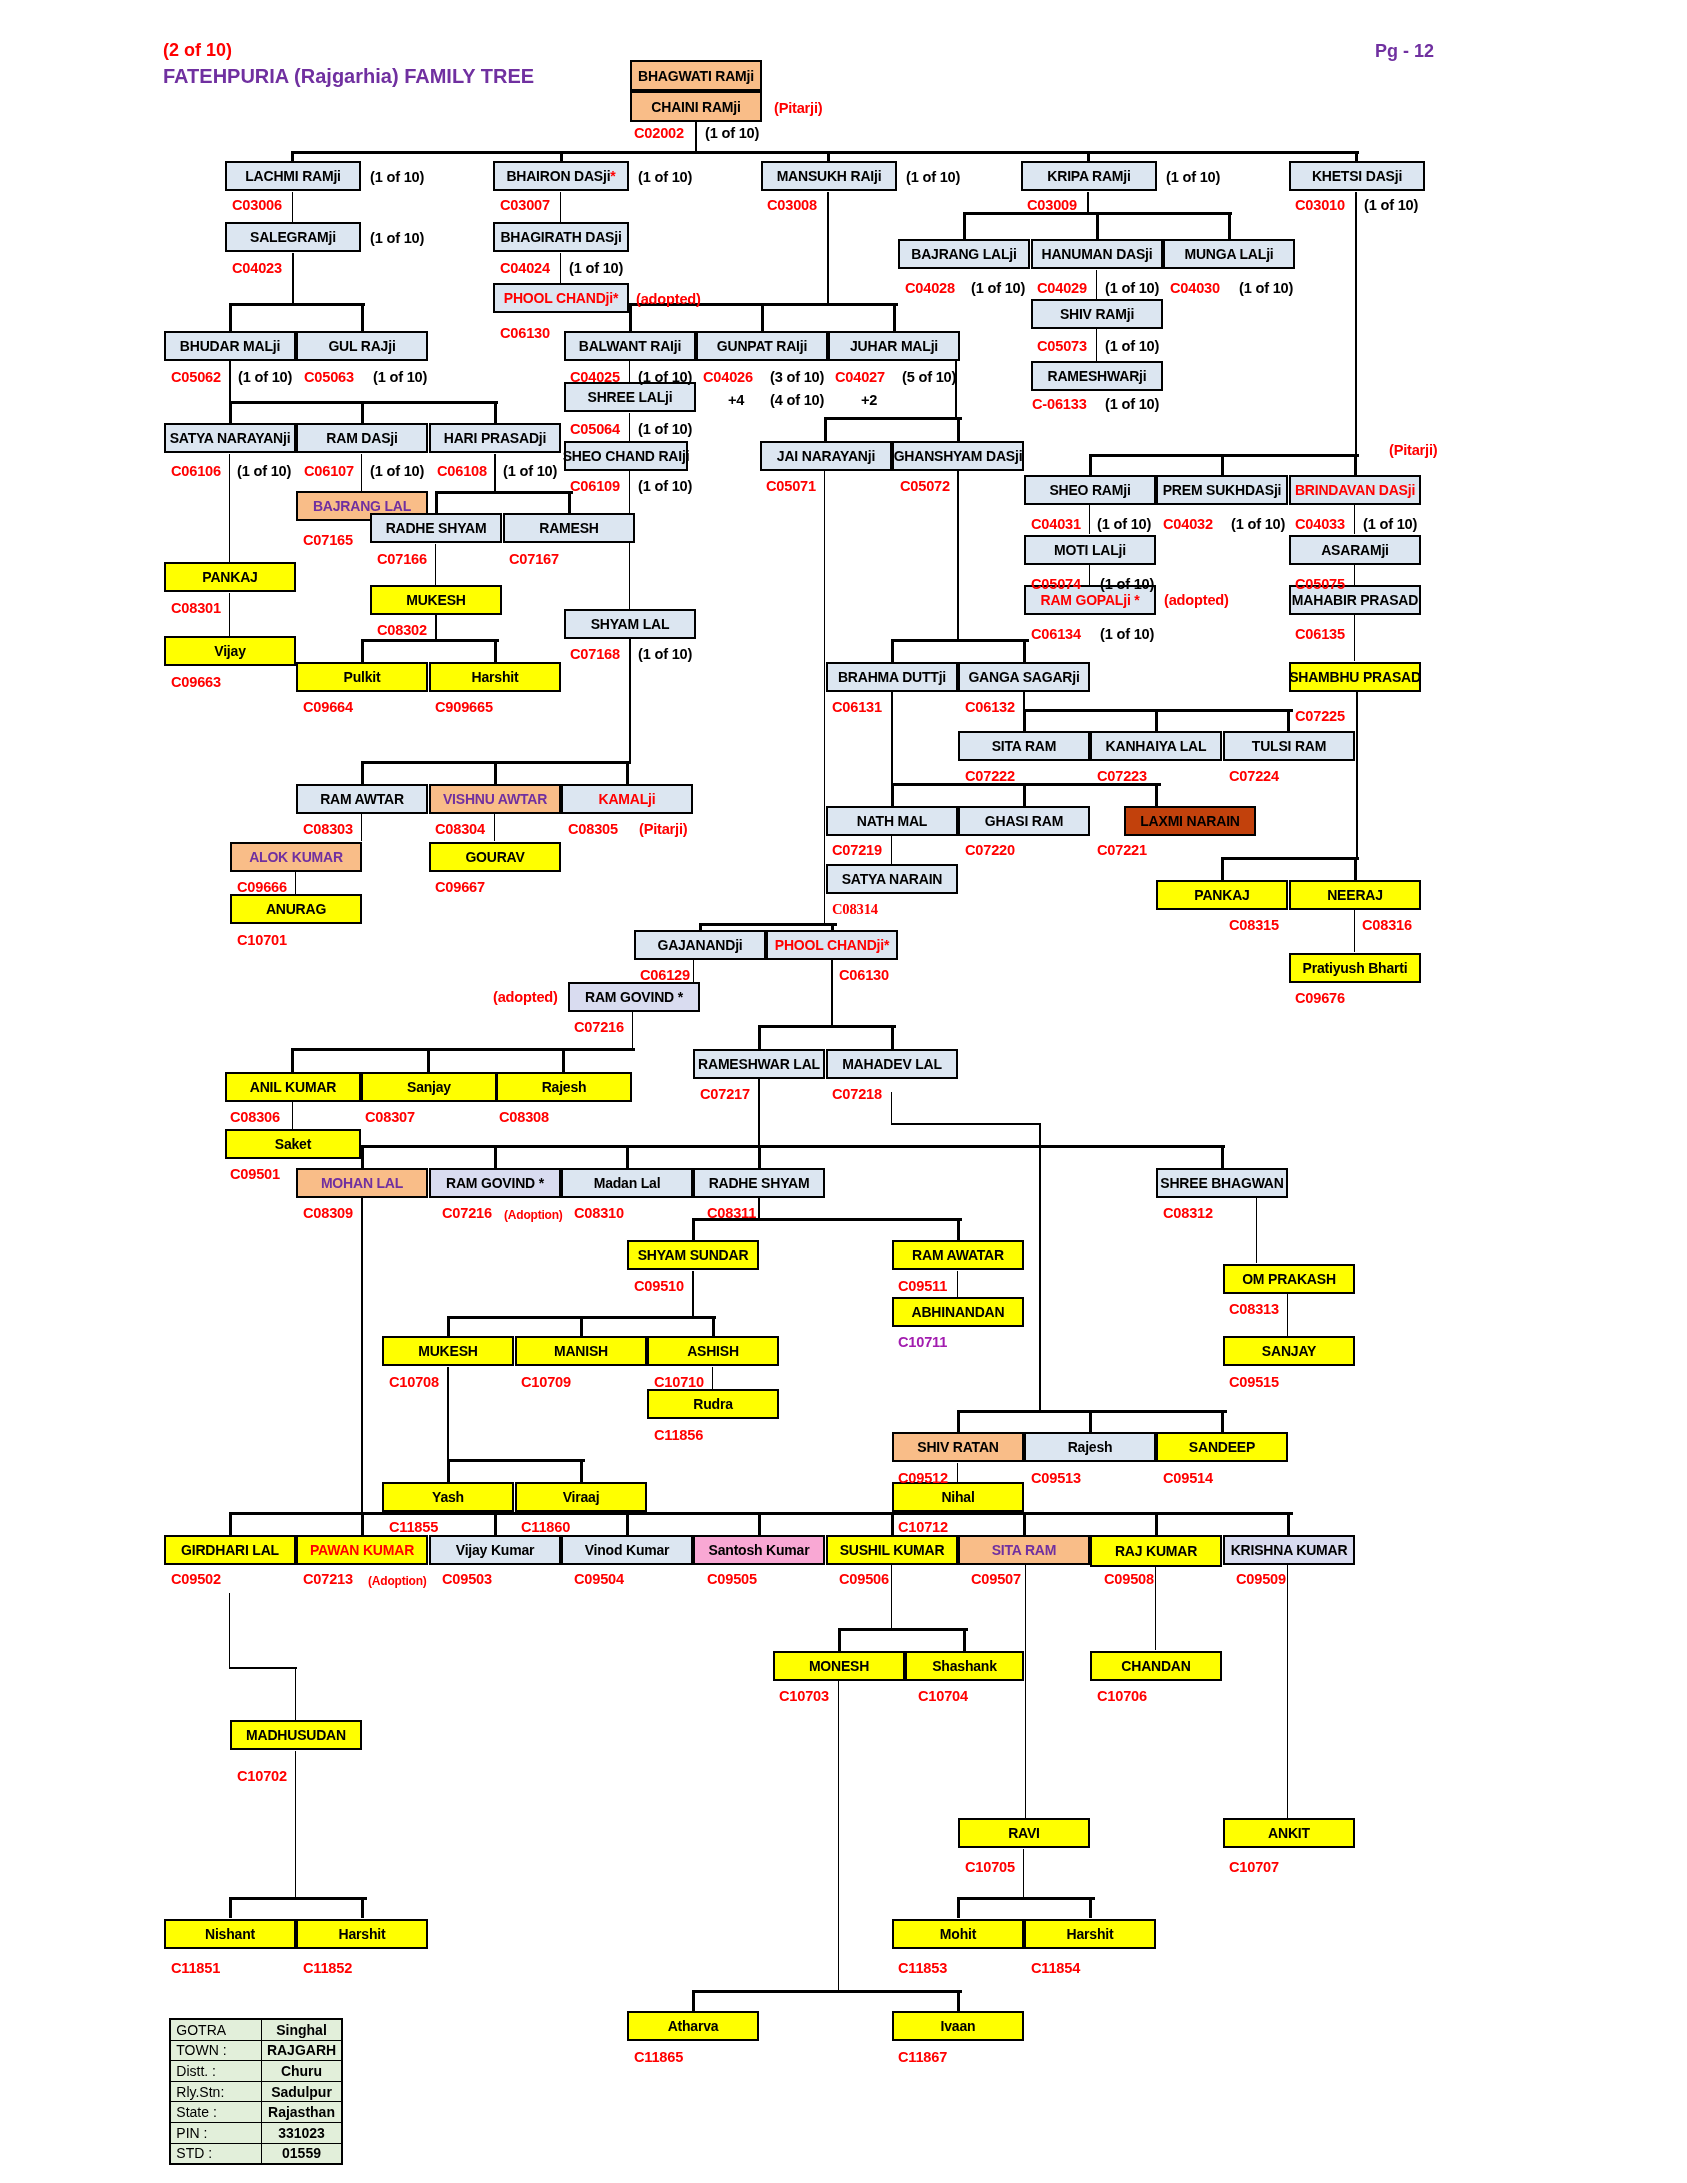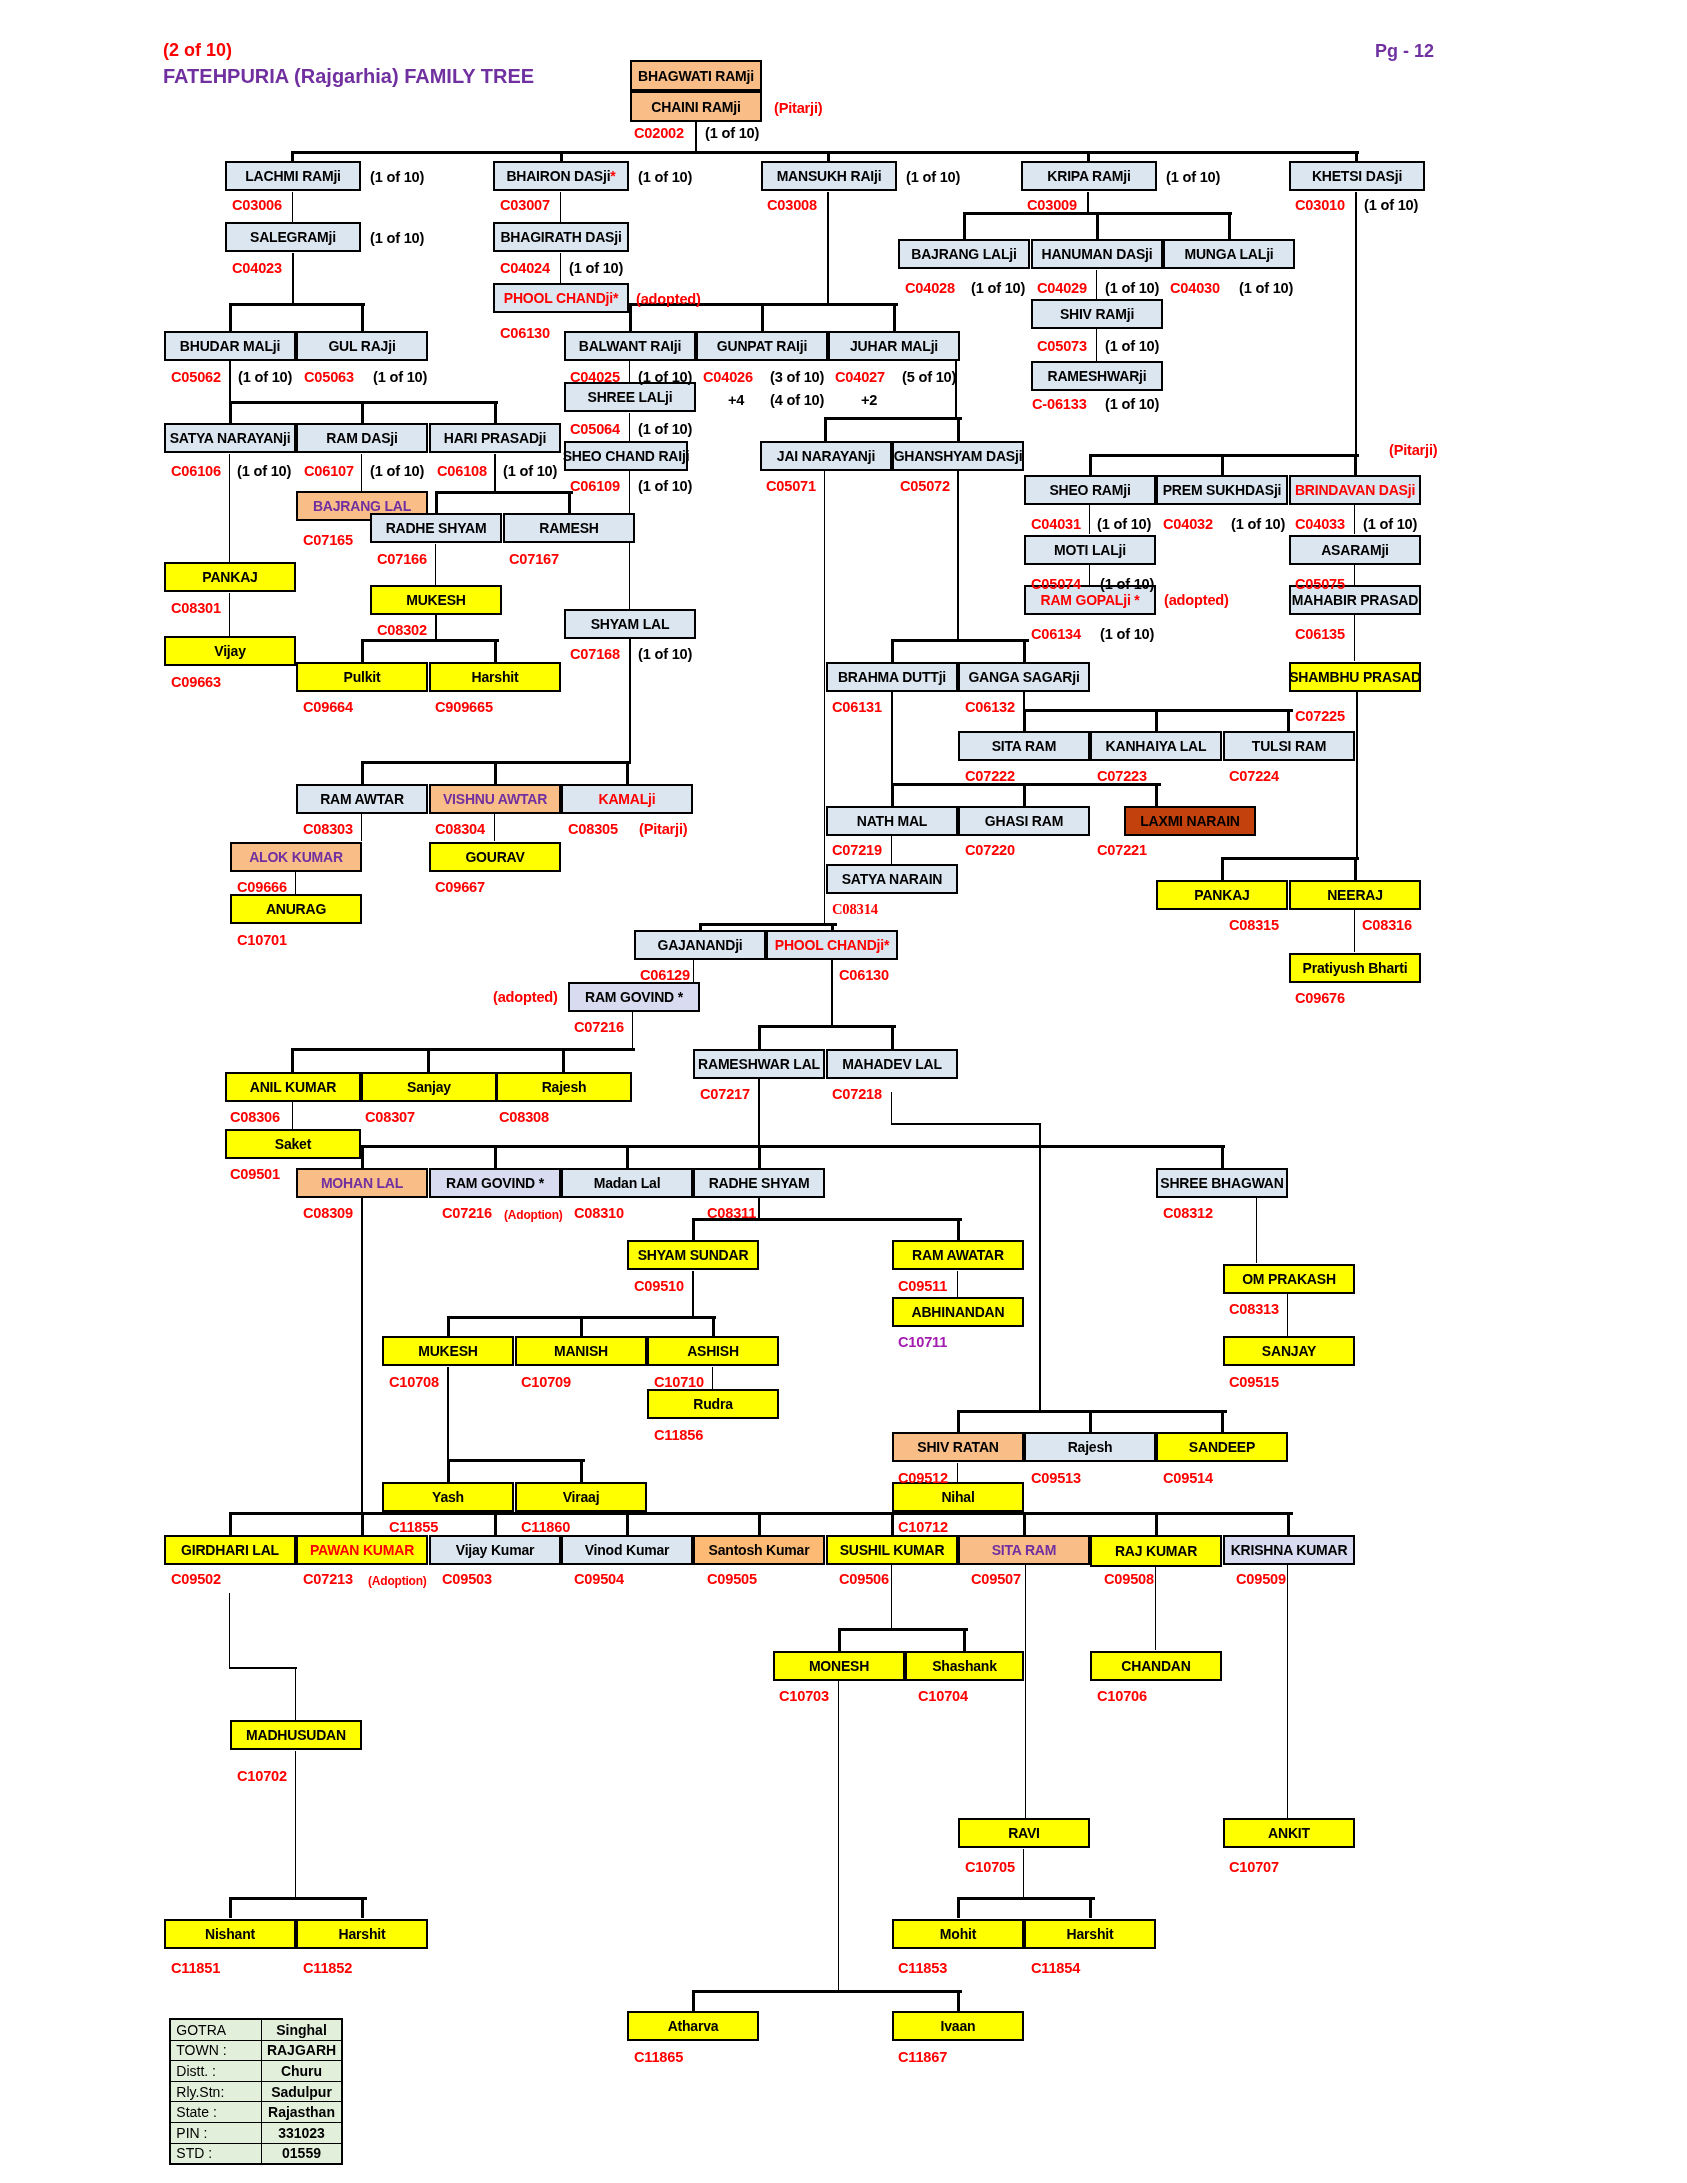--- a/index.html
+++ b/index.html
@@ -315,21 +315,21 @@
     <div class="node" style="left: 892px; top: 1432px; width: 132px; height: 30px; background: rgb(249, 189, 136); color: rgb(0, 0, 0);">SHIV RATAN</div>
     <div class="node" style="left: 1024px; top: 1432px; width: 132px; height: 30px; background: rgb(220, 230, 241); color: rgb(0, 0, 0);">Rajesh</div>
     <div class="node" style="left: 1156px; top: 1432px; width: 132px; height: 30px; background: rgb(255, 255, 0); color: rgb(0, 0, 0);">SANDEEP</div>
     <div class="node" style="left: 892px; top: 1482px; width: 132px; height: 30px; background: rgb(255, 255, 0); color: rgb(0, 0, 0);">Nihal</div>
     <div class="node" style="left: 382px; top: 1482px; width: 132px; height: 30px; background: rgb(255, 255, 0); color: rgb(0, 0, 0);">Yash</div>
     <div class="node" style="left: 515px; top: 1482px; width: 132px; height: 30px; background: rgb(255, 255, 0); color: rgb(0, 0, 0);">Viraaj</div>
     <div class="node" style="left: 164px; top: 1535px; width: 132px; height: 30px; background: rgb(255, 255, 0); color: rgb(0, 0, 0);">GIRDHARI LAL</div>
     <div class="node" style="left: 296px; top: 1535px; width: 132px; height: 30px; background: rgb(255, 255, 0); color: rgb(255, 0, 0);">PAWAN KUMAR</div>
     <div class="node" style="left: 429px; top: 1535px; width: 132px; height: 30px; background: rgb(220, 230, 241); color: rgb(0, 0, 0);">Vijay Kumar</div>
     <div class="node" style="left: 561px; top: 1535px; width: 132px; height: 30px; background: rgb(220, 230, 241); color: rgb(0, 0, 0);">Vinod Kumar</div>
-    <div class="node" style="left: 693px; top: 1535px; width: 132px; height: 30px; background: #fdba74; color: rgb(0, 0, 0);">Santosh Kumar</div>
+    <div class="node" style="left: 693px; top: 1535px; width: 132px; height: 30px; background: #f9a8d4; color: rgb(0, 0, 0);">Santosh Kumar</div>
     <div class="node" style="left: 826px; top: 1535px; width: 132px; height: 30px; background: rgb(255, 255, 0); color: rgb(0, 0, 0);">SUSHIL KUMAR</div>
     <div class="node" style="left: 958px; top: 1535px; width: 132px; height: 30px; background: rgb(249, 189, 136); color: rgb(112, 48, 160);">SITA RAM</div>
     <div class="node" style="left: 1090px; top: 1535px; width: 132px; height: 32px; background: rgb(255, 255, 0); color: rgb(0, 0, 0);">RAJ KUMAR</div>
     <div class="node" style="left: 1223px; top: 1535px; width: 132px; height: 30px; background: rgb(217, 220, 240); color: rgb(0, 0, 0);">KRISHNA KUMAR</div>
     <div class="node" style="left: 773px; top: 1651px; width: 132px; height: 30px; background: rgb(255, 255, 0); color: rgb(0, 0, 0);">MONESH</div>
     <div class="node" style="left: 905px; top: 1651px; width: 119px; height: 30px; background: rgb(255, 255, 0); color: rgb(0, 0, 0);">Shashank</div>
     <div class="node" style="left: 1090px; top: 1651px; width: 132px; height: 30px; background: rgb(255, 255, 0); color: rgb(0, 0, 0);">CHANDAN</div>
     <div class="node" style="left: 230px; top: 1720px; width: 132px; height: 30px; background: rgb(255, 255, 0); color: rgb(0, 0, 0);">MADHUSUDAN</div>
     <div class="node" style="left: 958px; top: 1818px; width: 132px; height: 30px; background: rgb(255, 255, 0); color: rgb(0, 0, 0);">RAVI</div>
     <div class="node" style="left: 1223px; top: 1818px; width: 132px; height: 30px; background: rgb(255, 255, 0); color: rgb(0, 0, 0);">ANKIT</div>

